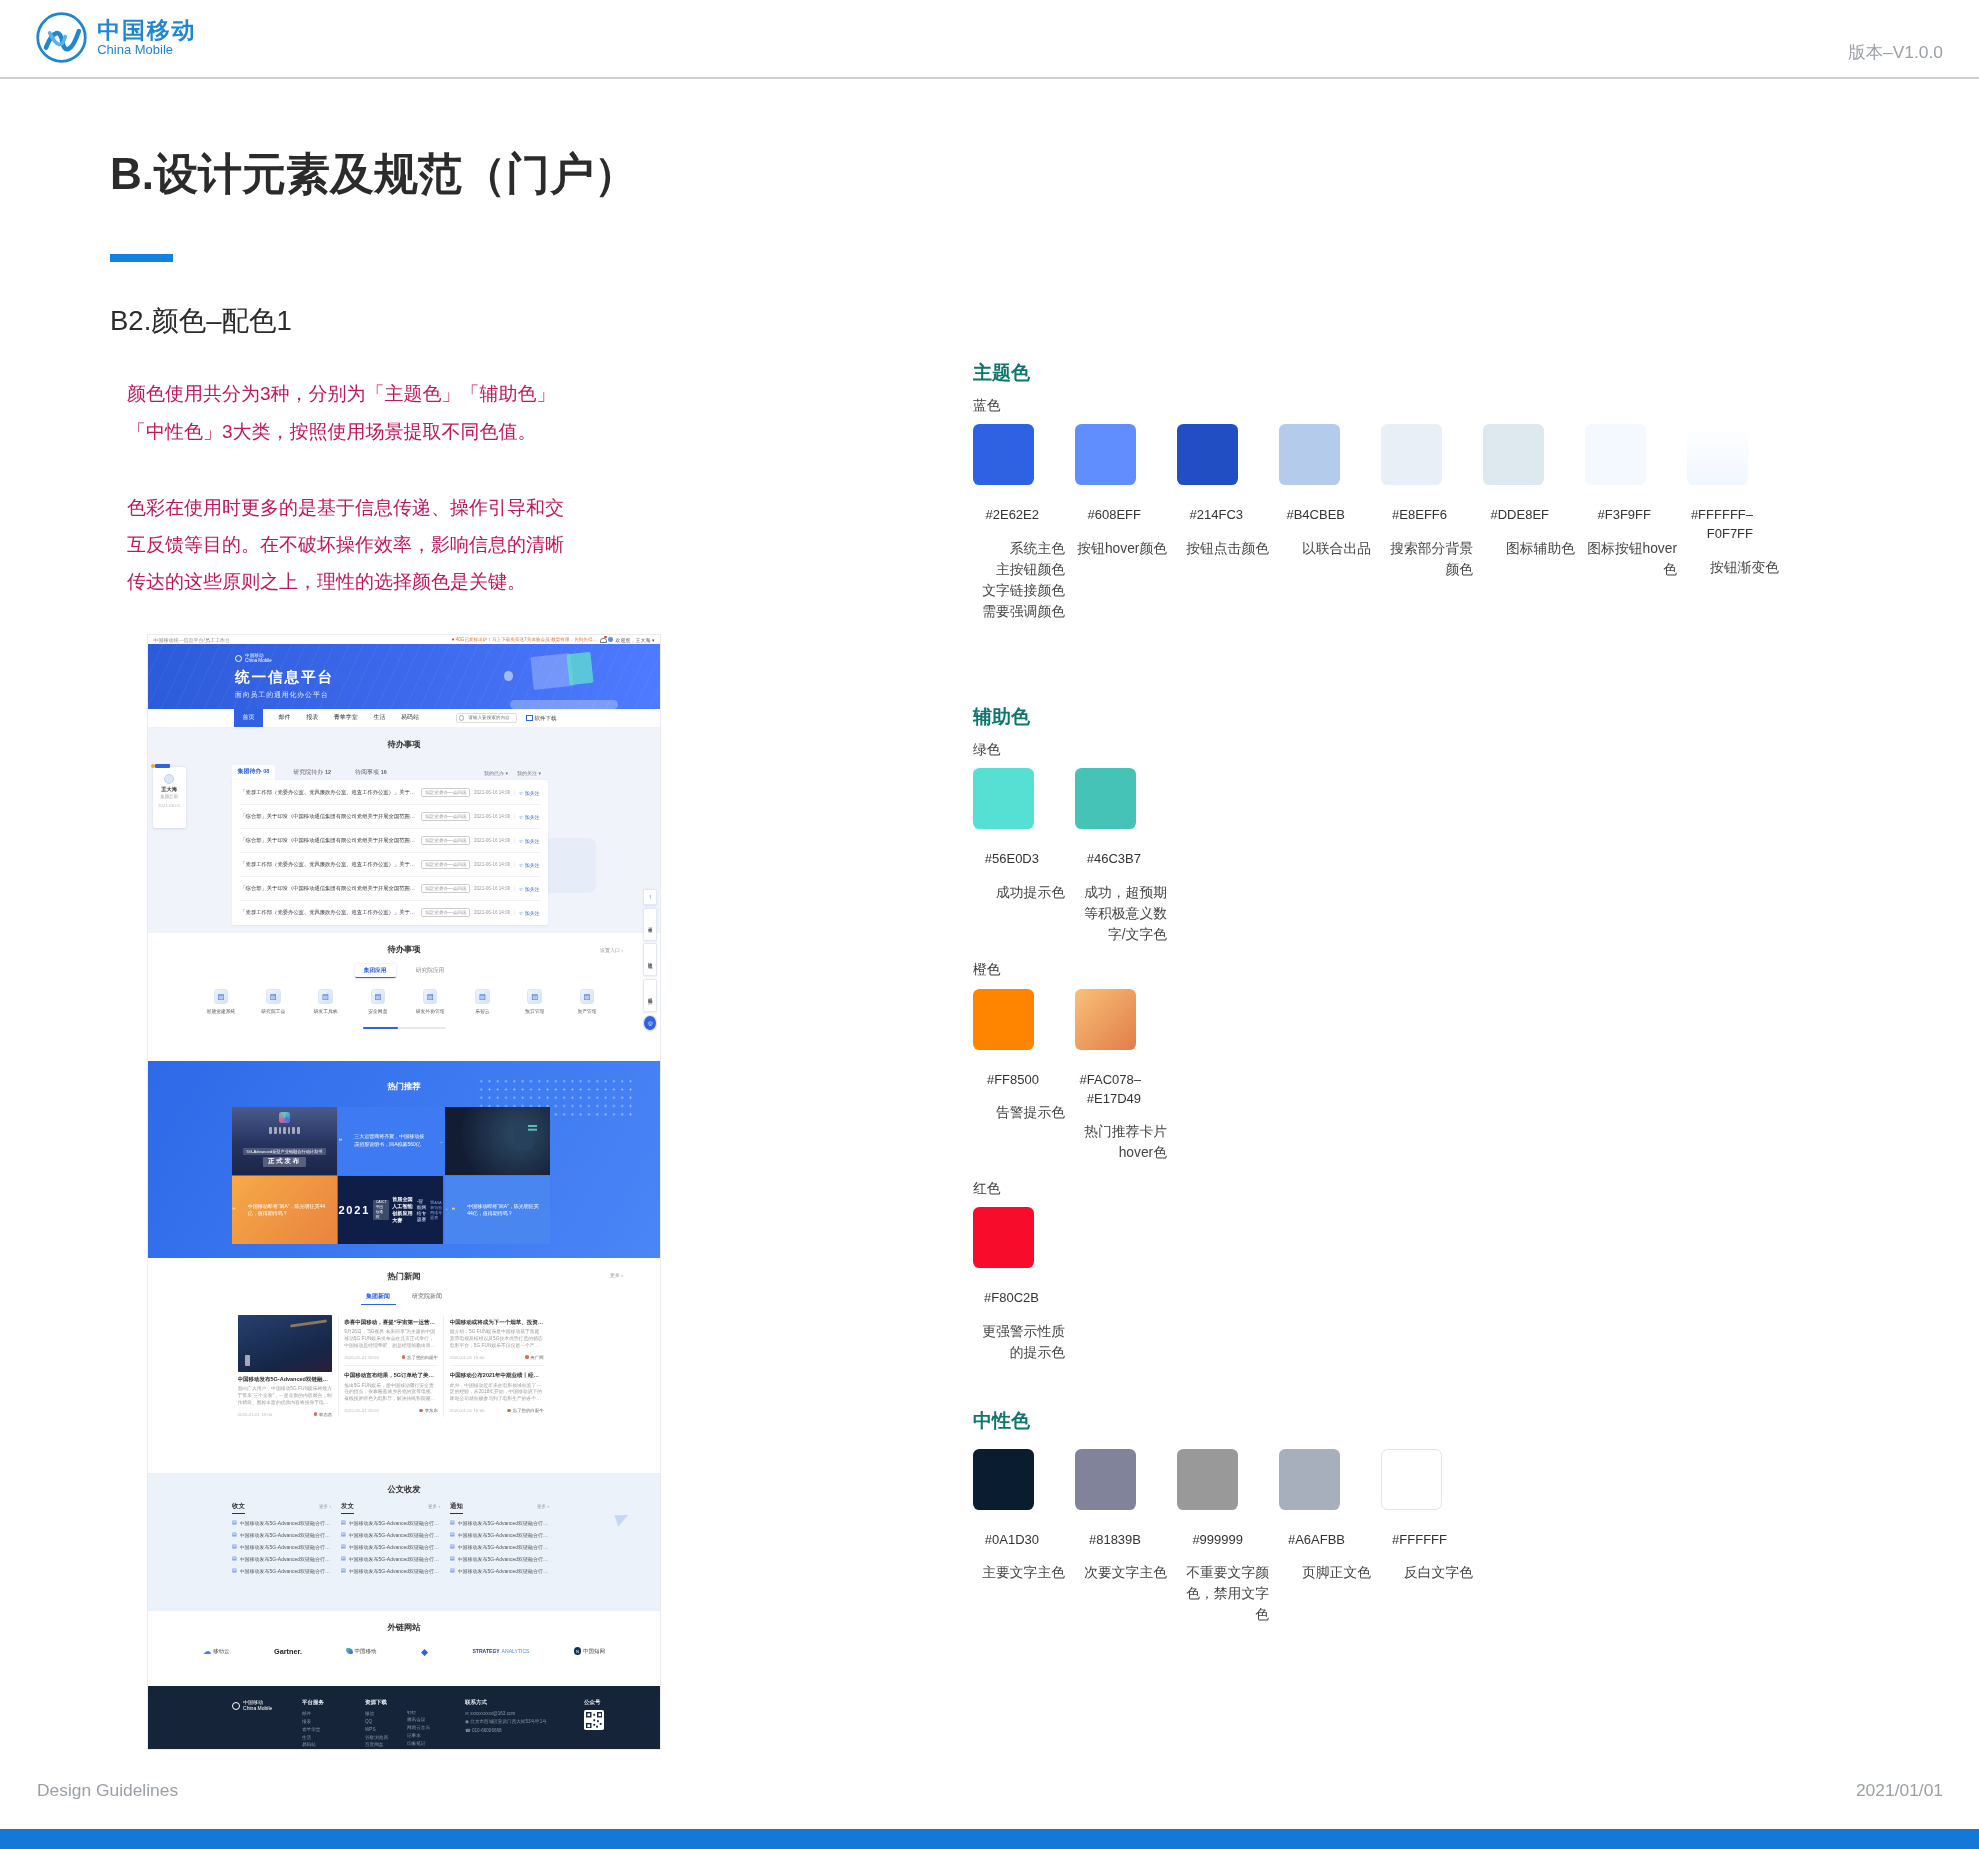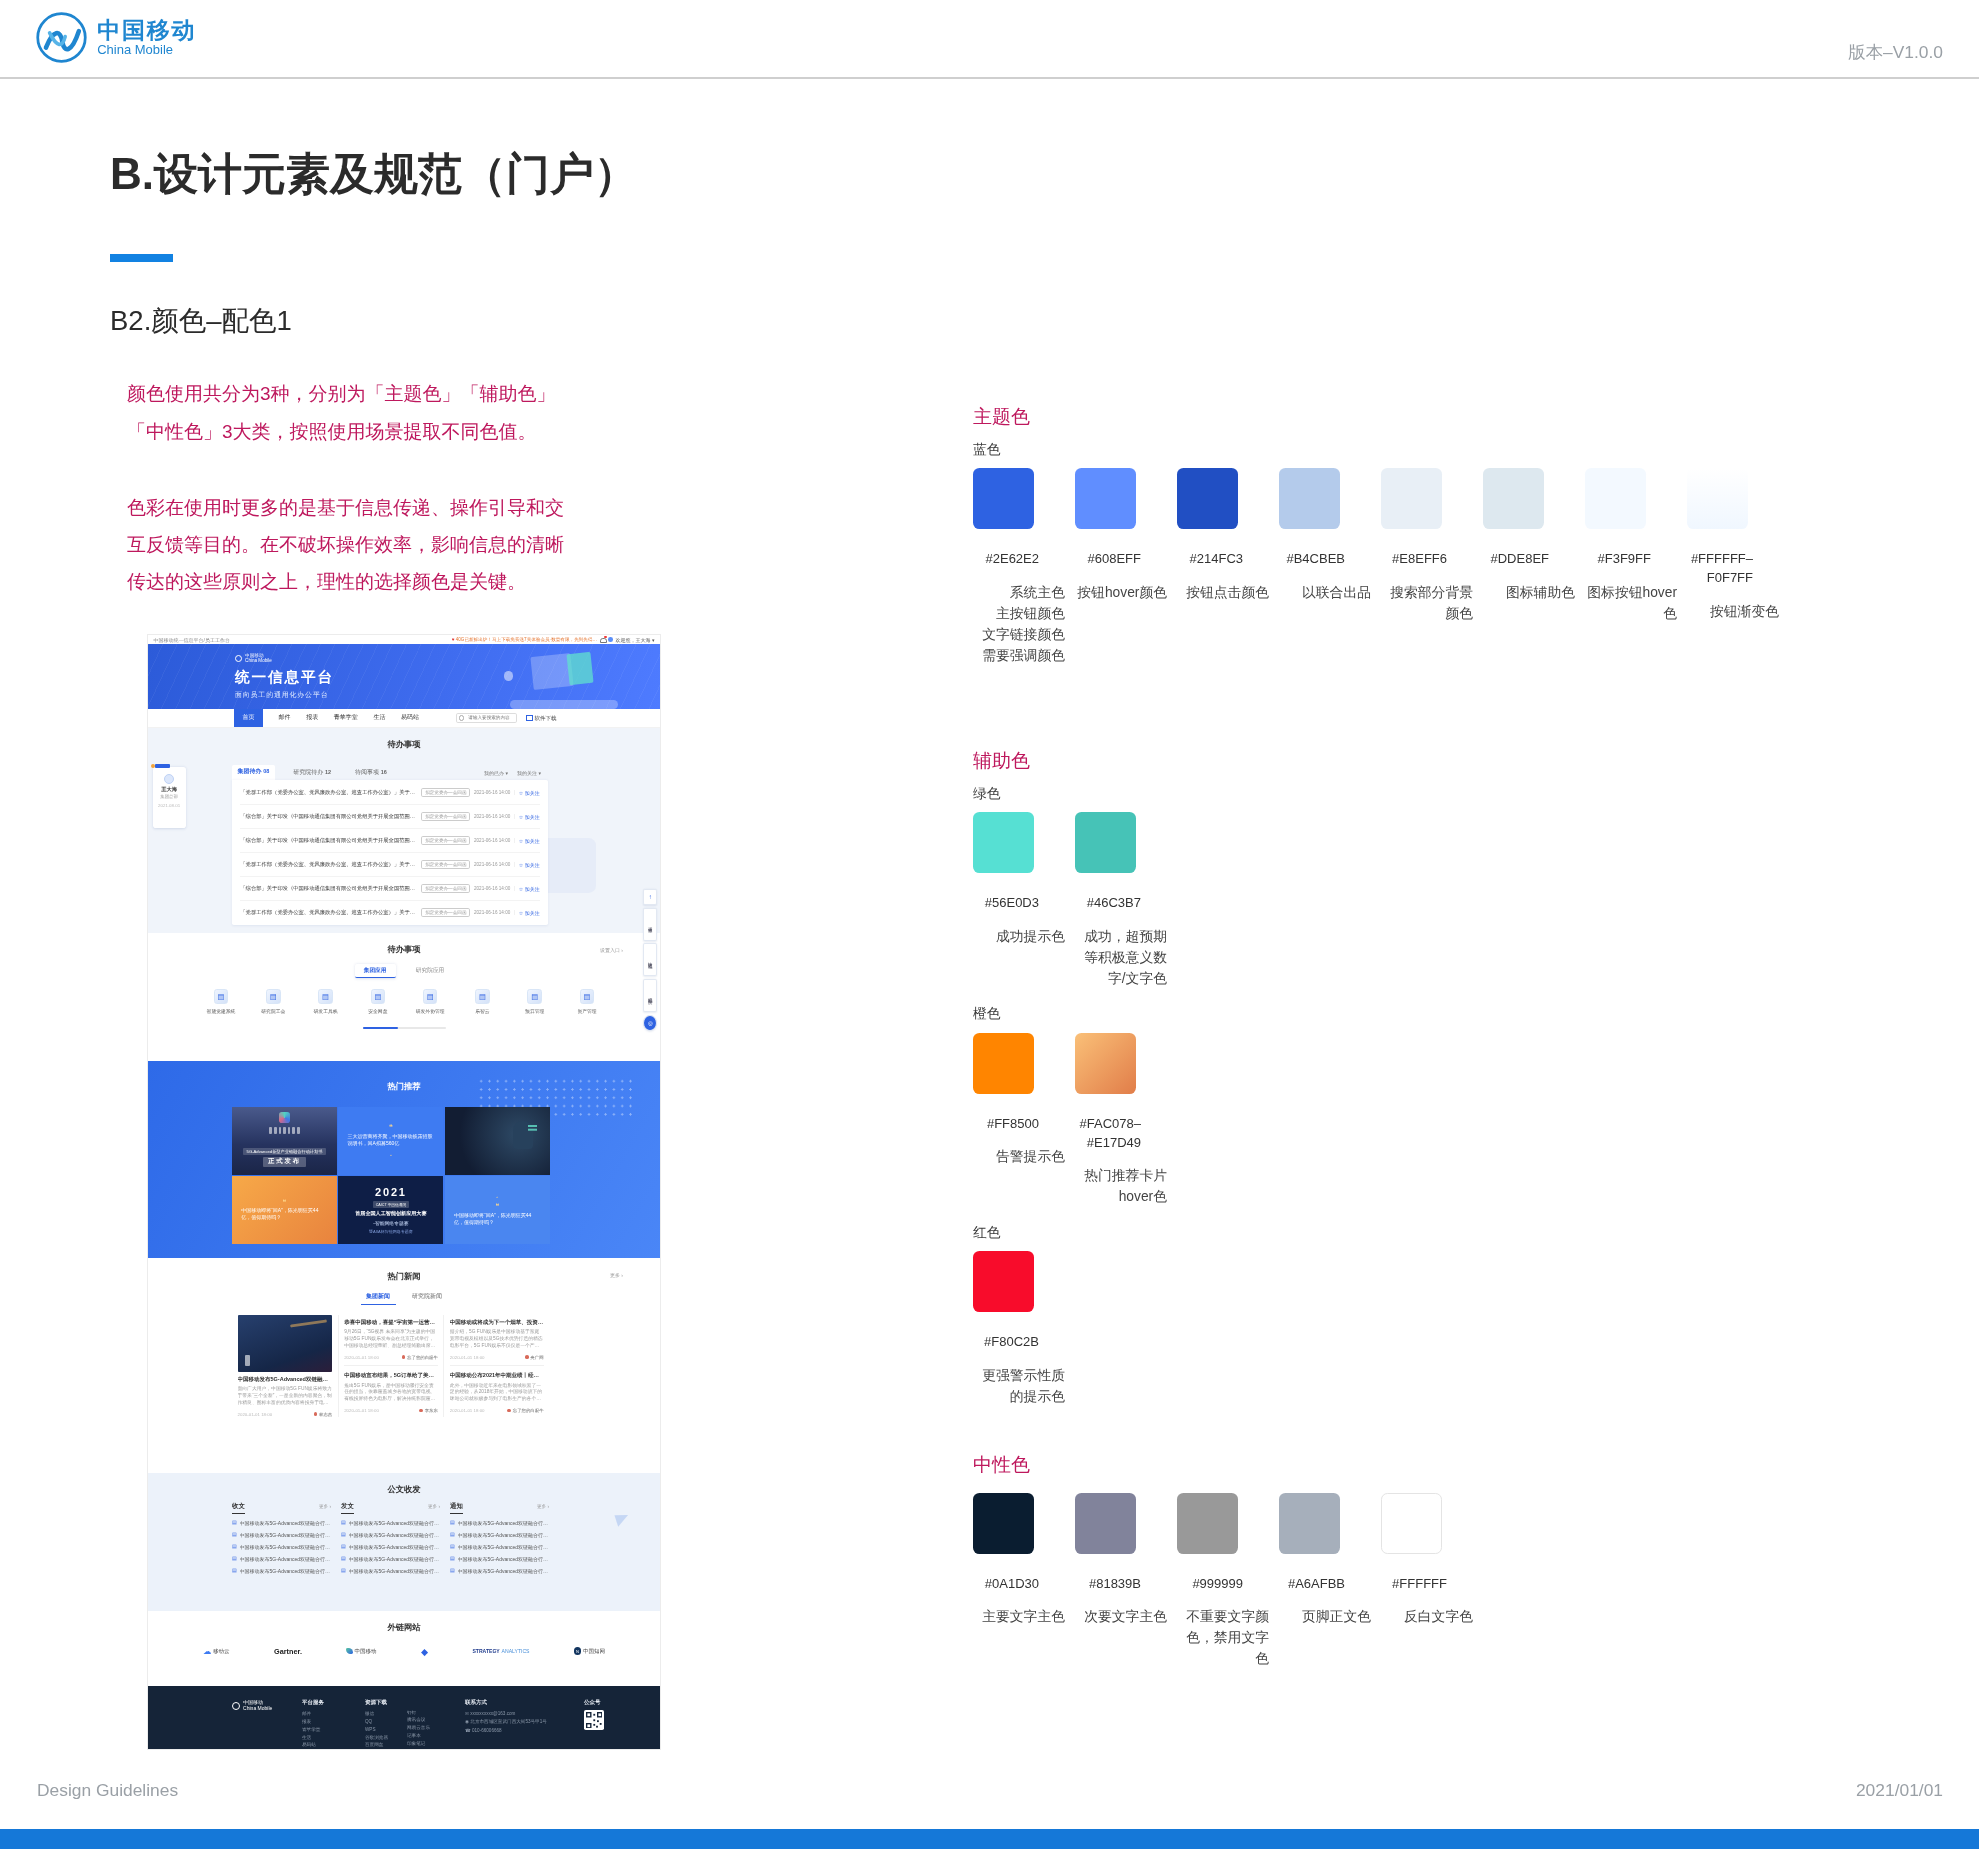--- a/index.html
+++ b/index.html
@@ -15,21 +15,21 @@
 
   
   .doc-title{position:absolute;left:110px;top:145px;font-size:44px;font-weight:bold;color:#2b2b2b;}
   .doc-bar{position:absolute;left:110px;top:254px;width:63px;height:8.3px;}
   .doc-subtitle{position:absolute;left:110px;top:303px;font-size:27.5px;color:#2b2b2b;}
   .doc-para{position:absolute;left:127px;width:446px;font-size:19px;line-height:38px;color:#be185d;}
   .p1{top:375px;} .p2{top:489px;line-height:37px;}
 
   
   .pal{position:absolute;left:973px;}
-  .pal-h{font-size:19px;font-weight:normal;color:#be185d;margin-top:44px;}
+  .pal-h{font-size:19px;font-weight:bold;color:#0f766e;}
   .pal-fam{font-size:13.8px;color:#3a3a3a;margin-top:11px;}
   .sw-row{display:flex;margin-top:9.2px;}
   .sw{width:92px;margin-right:10px;text-align:right;}
   .sw-color{width:61px;height:61px;border-radius:6.4px;}
   .sw-hex{margin-top:20px;font-size:13px;color:#333;max-width:66px;word-break:break-all;line-height:19px;}
   .sw-desc{margin-top:13.8px;font-size:13.8px;color:#444;line-height:21px;white-space:pre-line;}
   .pal-theme{top:360px;} .pal-aux{top:704px;} .pal-neutral{top:1408px;}
   .pal-aux .pal-fam.gap{margin-top:16.5px;}
   .pal-neutral .sw-row{margin-top:14.7px;}
   .pal-neutral .sw:last-child .sw-color{border:0.9px solid #E4E4E4;box-sizing:border-box;}
@@ -128,21 +128,21 @@
 
   .p-hot{position:relative;height:197px;background:linear-gradient(120deg,#2E6AE8,#4A86F7);overflow:hidden;}
   .p-hot:before{content:"";position:absolute;right:27.5px;top:16.5px;width:156px;height:44px;
      background-image:radial-gradient(circle,rgba(255,255,255,.4) 0.9px,transparent 1.3px);background-size:8.3px 8.3px;}
   .p-hot .p-sec-title{color:#fff;position:relative;padding-top:20px;}
   .p-hot-grid{position:absolute;left:84px;top:46px;width:317px;display:grid;grid-template-columns:105px 105px 105px;
               grid-template-rows:68px 68px;gap:1.4px;}
   .p-tile{position:relative;overflow:hidden;color:#fff;}
   .p-tile .q{font-size:6.4px;color:#FFD98C;font-weight:bold;line-height:5.5px;}
   .p-tile .qt{font-size:5px;line-height:7.3px;padding:0 9.2px;text-align:left;}
-  .p-tile.center{display:flex;flex-direction:column;align-items:center;justify-content:center;gap:2.8px;}
+  .p-tile.center{display:flex;flex-direction:row;align-items:center;justify-content:center;gap:2.8px;}
   .t-photo1{background:linear-gradient(180deg,#4A5A8C 0%,#26335F 55%,#1A2547 100%);display:flex;flex-direction:column;justify-content:flex-end;align-items:center;}
   .t-photo1 .cap{font-size:4.2px;background:rgba(255,255,255,.18);padding:0.9px 3.7px;border-radius:0.9px;margin-bottom:1.8px;}
   .t-photo1 .big{font-size:6.4px;font-weight:bold;letter-spacing:1.8px;margin-bottom:7.3px;background:rgba(255,255,255,.25);padding:0.9px 5.5px;border-radius:0.9px;}
   .t-photo1 .stage{position:absolute;top:7.3px;left:9.2px;right:9.2px;height:24px;display:flex;gap:1.8px;justify-content:center;}
   .t-photo1 .stage i{width:2.8px;height:7.3px;background:rgba(255,255,255,.55);border-radius:0.9px;margin-top:13px;}
   .t-photo1 .logo3d{position:absolute;top:5.5px;left:50%;margin-left:-5.5px;width:11px;height:11px;border-radius:2.8px;
                     background:conic-gradient(#53E0C8,#3E7BF2,#E86A8A,#53E0C8);opacity:.9;}
   .t-blue{background:#3E7BF2;}
   .t-photo2{background:radial-gradient(circle at 70% 40%,#2E4A66 0%,#121D33 70%);}
   .t-photo2 .face{position:absolute;right:16.5px;top:14.7px;width:20px;height:27.5px;border-radius:9.2px 9.2px 3.7px 3.7px;background:#27415C;}

